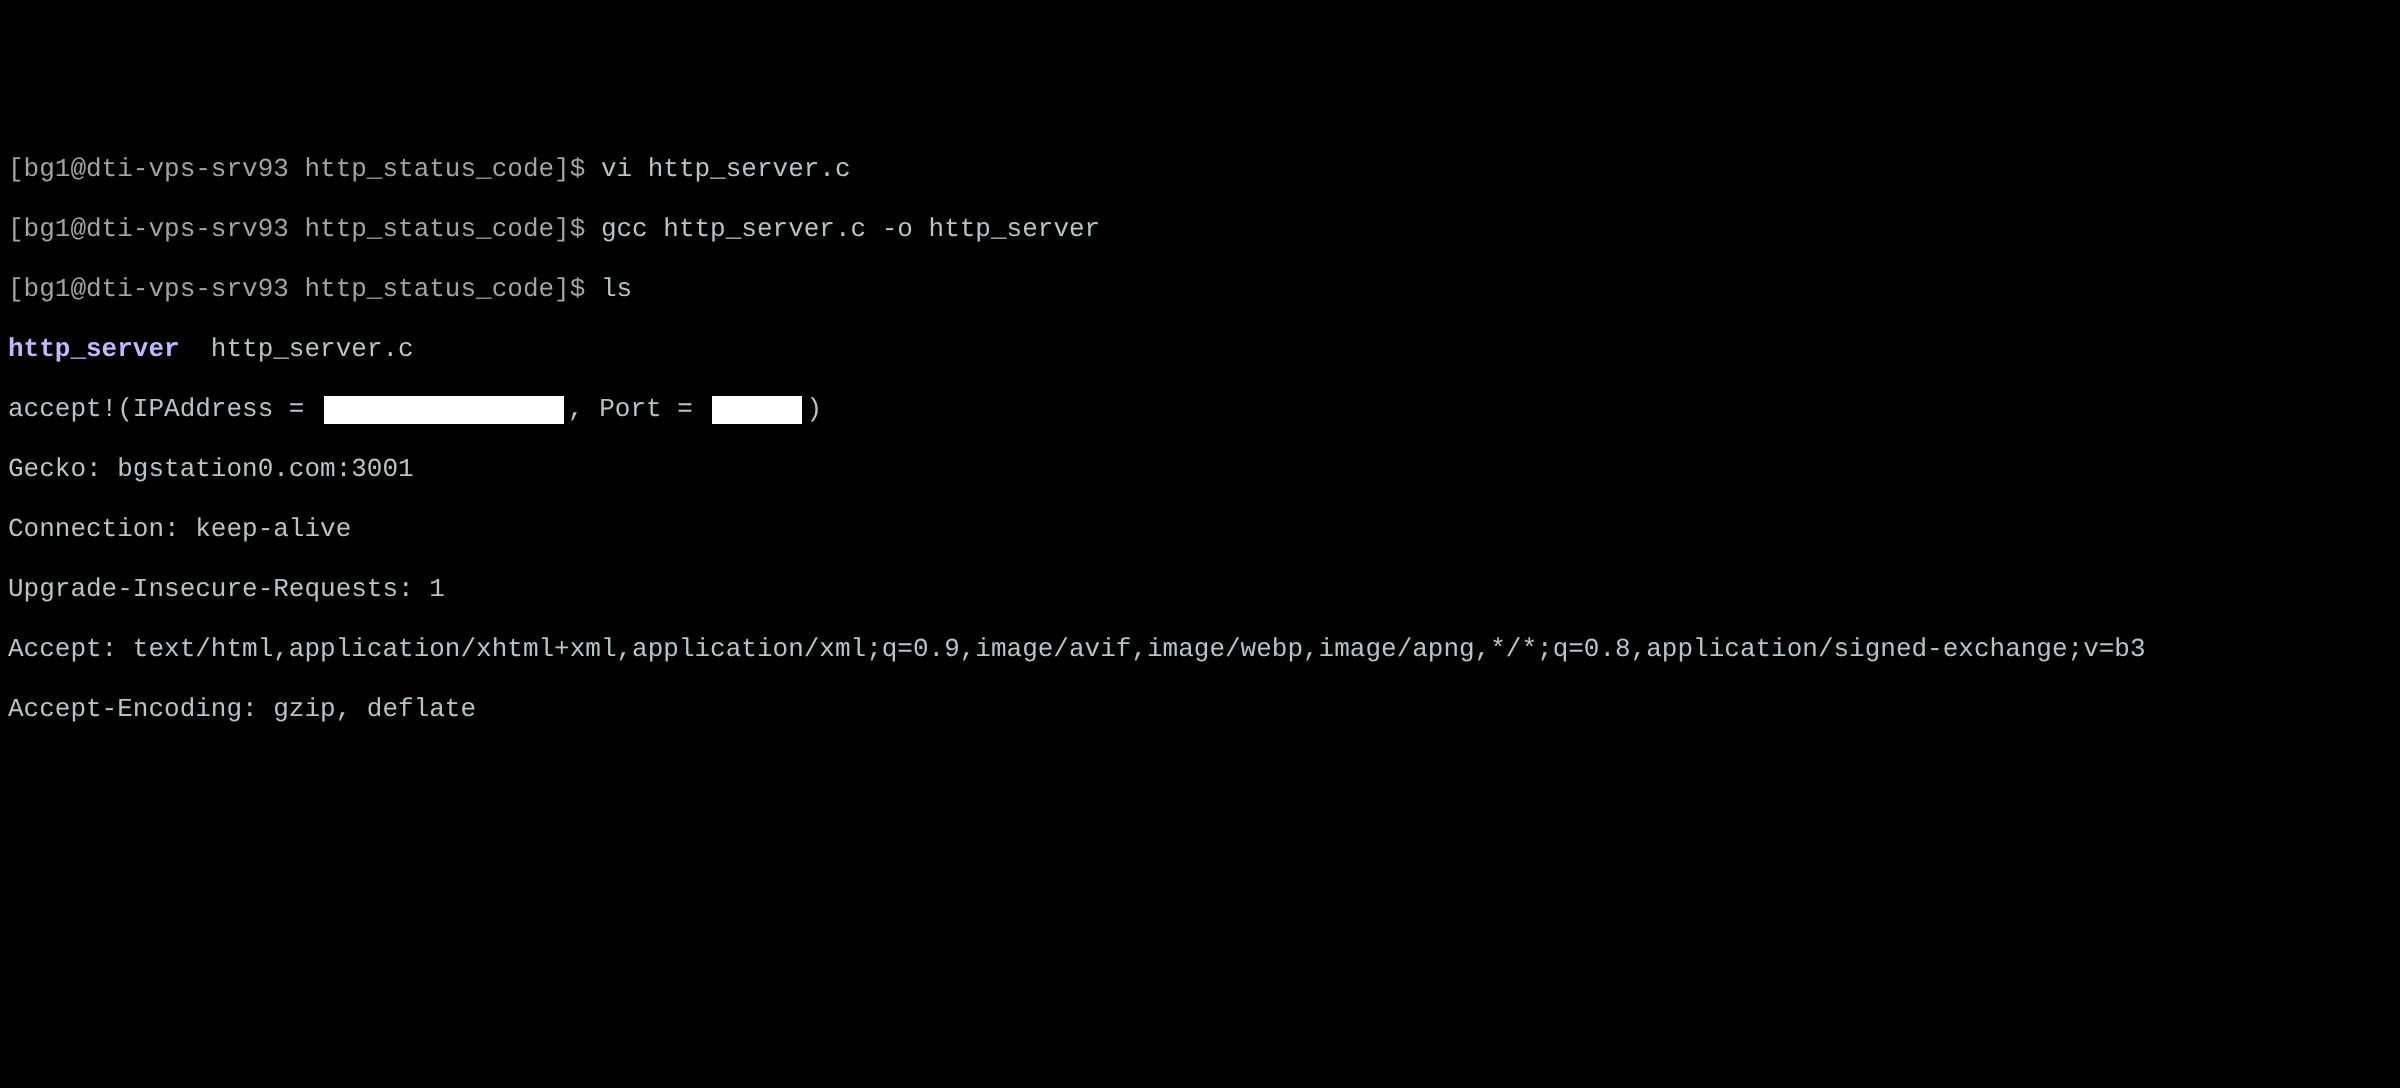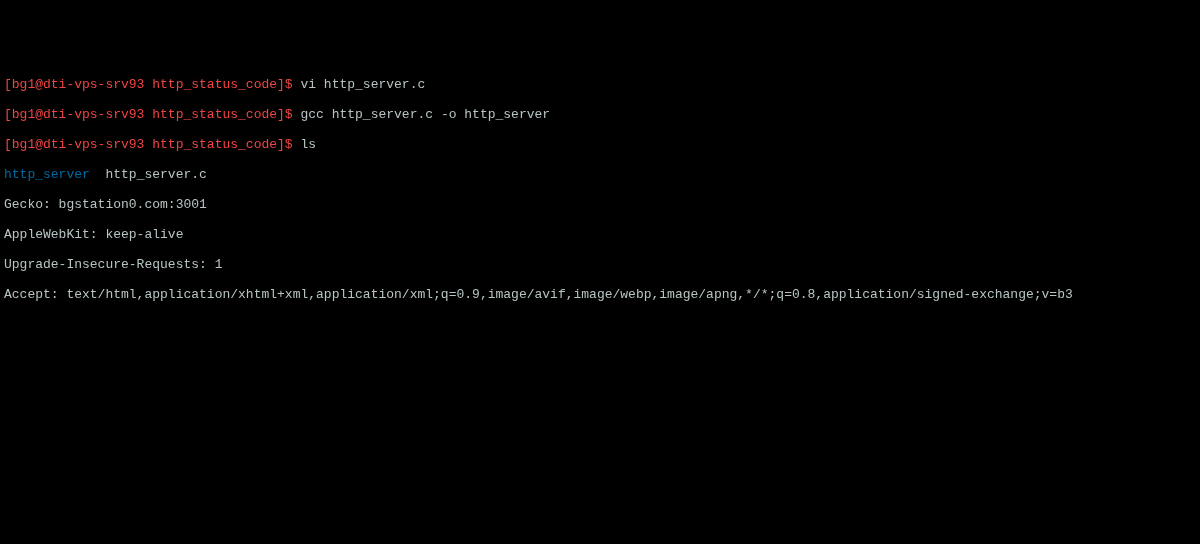--- a/index.html
+++ b/index.html
@@ -17,24 +17,25 @@
       padding: 2px 4px;
       width: 1200px;
       height: 544px;
       overflow: hidden;
     }
     .line {
       display: block;
       white-space: pre;
     }
     .green {
-      color: #0369a1;
+      color: #c4b5fd;
+      font-weight: bold;
     }
     .cyan {
-      color: #ef4444;
+      color: #a3a3a3;
     }
     .redact {
       display: inline-block;
       background-color: #ffffff;
       vertical-align: middle;
       height: 14px;
       margin: 0 2px;
     }
     .redact-wide {
       width: 120px;
@@ -46,24 +47,26 @@
 </head>
 <body>
 
 
 
 <div>
 <span class="line"><span class="cyan">[bg1@dti-vps-srv93 http_status_code]$ </span><span>vi http_server.c</span></span>
 <span class="line"><span class="cyan">[bg1@dti-vps-srv93 http_status_code]$ </span><span>gcc http_server.c -o http_server</span></span>
 <span class="line"><span class="cyan">[bg1@dti-vps-srv93 http_status_code]$ </span><span>ls</span></span>
 <span class="line"><span class="green">http_server</span><span>  http_server.c</span></span>
+<span class="line"><span>accept!(IPAddress = </span><span class="redact redact-wide"></span><span>, Port = </span><span class="redact redact-small"></span><span>)</span></span>
 <span class="line">Gecko: bgstation0.com:3001</span>
-<span class="line">AppleWebKit: keep-alive</span>
+<span class="line">Connection: keep-alive</span>
 <span class="line">Upgrade-Insecure-Requests: 1</span>
 <span class="line">Accept: text/html,application/xhtml+xml,application/xml;q=0.9,image/avif,image/webp,image/apng,*/*;q=0.8,application/signed-exchange;v=b3</span>
+<span class="line">Accept-Encoding: gzip, deflate</span>
 
 
 
 
 
 
 
 
 
 

